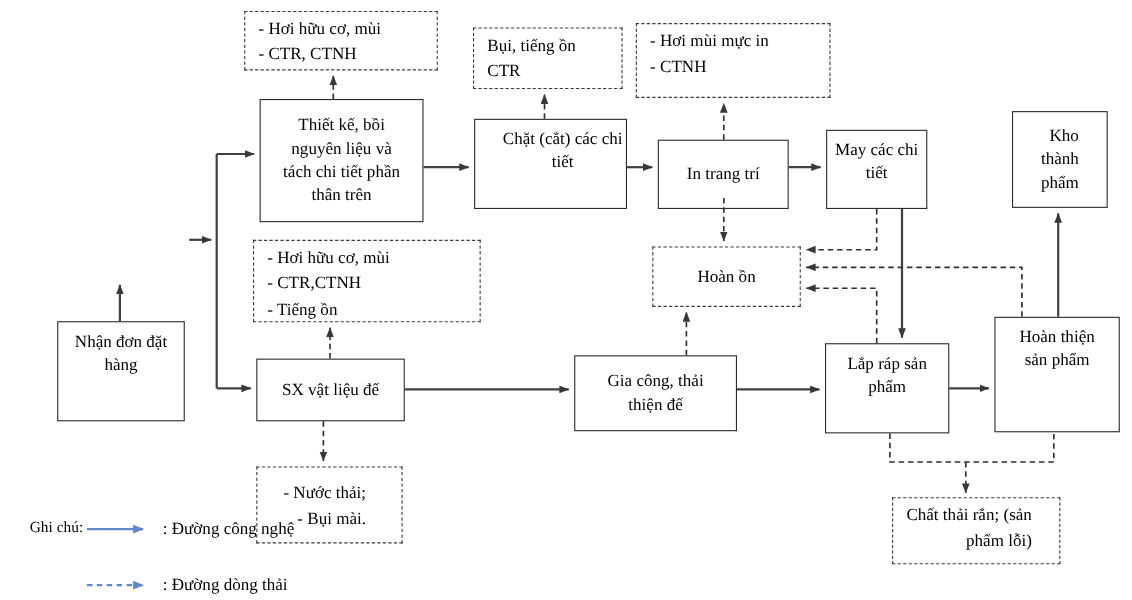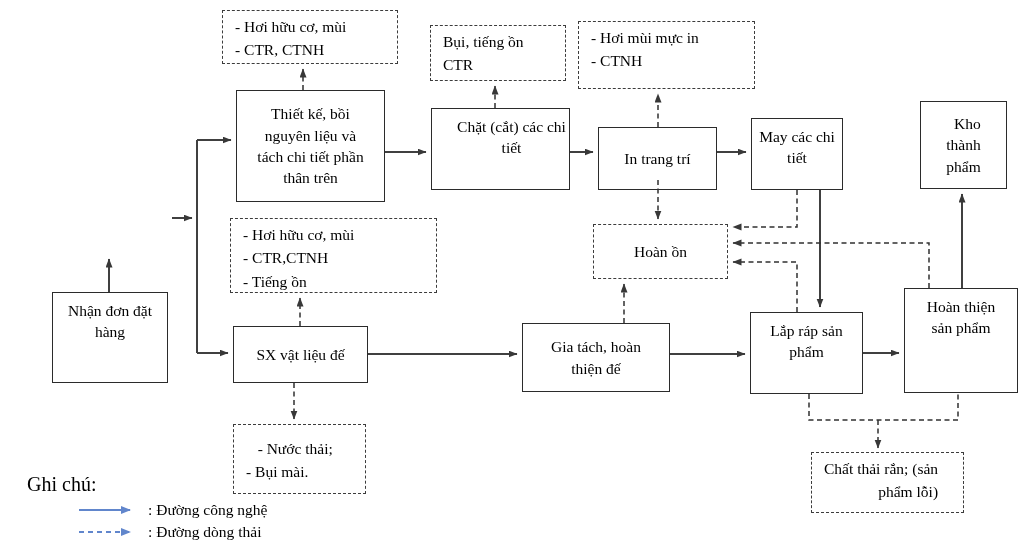--- a/index.html
+++ b/index.html
@@ -18,21 +18,21 @@
   .dashed{border:1.2px dashed #3c3c3c;}
   .vtop{align-items:flex-start;padding-top:7px;}
   .list{
     align-items:flex-start;justify-content:flex-start;
     text-align:left;padding:4px 6px 2px 12px;line-height:1.5;
   }
   #connectors{
     position:absolute;left:0;top:0;width:1029px;height:545px;
     z-index:3;pointer-events:none;
   }
-  #legend-heading{position:absolute;left:27px;top:473px;font-size:20px;z-index:2;}
+  #legend-heading{position:absolute;left:27px;top:473px;font-size:14px;z-index:2;}
   .legend-row{
     position:absolute;left:78px;display:flex;align-items:center;
     font-size:15.5px;z-index:2;gap:6px;
   }
   .legend-row svg{display:block;}
 </style>
 </head>
 <body>
 
 <div id="stage">
@@ -45,38 +45,38 @@
 thân trên</div>
   <div class="box solid vtop" style="left:431px;top:108px;width:139px;height:82px;padding-left:22px;">Chặt (cắt) các chi
 tiết</div>
   <div class="box solid" style="left:598px;top:127px;width:119px;height:63px;">In trang trí</div>
   <div class="box solid vtop" style="left:751px;top:118px;width:92px;height:72px;">May các chi
 tiết</div>
   <div class="box solid" style="left:920px;top:101px;width:87px;height:88px;text-align:right;">Kho
 thành
 phẩm</div>
   <div class="box solid" style="left:233px;top:326px;width:135px;height:57px;">SX vật liệu đế</div>
-  <div class="box solid" style="left:522px;top:323px;width:148px;height:69px;">Gia tách, hoàn
+  <div class="box solid" style="left:522px;top:323px;width:148px;height:69px;">Gia công, thải
 thiện đế</div>
   <div class="box solid vtop" style="left:750px;top:312px;width:113px;height:82px;">Lắp ráp sản
 phẩm</div>
   <div class="box solid vtop" style="left:904px;top:288px;width:114px;height:105px;">Hoàn thiện
 sản phẩm</div>
 
   <div class="box dashed list" style="left:222px;top:10px;width:176px;height:54px;">- Hơi hữu cơ, mùi
 - CTR, CTNH</div>
   <div class="box dashed list" style="left:430px;top:25px;width:136px;height:56px;">Bụi, tiếng ồn
 CTR</div>
   <div class="box dashed list" style="left:578px;top:21px;width:177px;height:68px;">- Hơi mùi mực in
 - CTNH</div>
   <div class="box dashed list" style="left:230px;top:218px;width:207px;height:75px;">- Hơi hữu cơ, mùi
 - CTR,CTNH
 - Tiếng ồn</div>
   <div class="box dashed" style="left:593px;top:224px;width:135px;height:55px;">Hoàn ồn</div>
-  <div class="box dashed list" style="left:233px;top:424px;width:133px;height:70px;padding-top:12px;">   - Nước thải;
+  <div class="box dashed list" style="left:233px;top:424px;width:133px;height:70px;padding-top:12px;text-align:right;">   - Nước thải;
 - Bụi mài.</div>
   <div class="box dashed list" style="left:811px;top:452px;width:153px;height:61px;text-align:right;">Chất thải rắn; (sản
 phẩm lỗi)</div>
 
   <svg id="connectors" viewBox="0 0 1029 545" xmlns="http://www.w3.org/2000/svg">
     <defs>
       <marker id="ah" markerUnits="userSpaceOnUse" markerWidth="10" markerHeight="9" refX="8.5" refY="3.5" orient="auto">
         <path d="M0,0 L9,3.5 L0,7 Z" fill="#383838"></path>
       </marker>
       <marker id="ahb" markerUnits="userSpaceOnUse" markerWidth="11" markerHeight="10" refX="9" refY="4" orient="auto">
@@ -111,21 +111,21 @@
       <path d="M797 190 L797 227 L733 227" marker-end="url(#ah)"></path>
       <path d="M929 288 L929 243 L733 243" marker-end="url(#ah)"></path>
       <path d="M797 312 L797 262 L733 262" marker-end="url(#ah)"></path>
       <path d="M809 394 L809 420 L958 420 L958 394"></path>
       <path d="M878 420 L878 448" marker-end="url(#ah)"></path>
     </g>
   </svg>
 
   <div id="legend-heading">Ghi chú:</div>
 
-  <div class="legend-row" style="top:501px;">
+  <div class="legend-row" style="top:472px;">
     <svg width="64" height="14" viewBox="0 0 64 14">
       <line x1="1" y1="7" x2="52" y2="7" stroke="#6186cc" stroke-width="2" marker-end="url(#ahb)"></line>
     </svg>
     <span>: Đường công nghệ</span>
   </div>
 
   <div class="legend-row" style="top:523px;">
     <svg width="64" height="14" viewBox="0 0 64 14">
       <line x1="1" y1="7" x2="52" y2="7" stroke="#6186cc" stroke-width="2" stroke-dasharray="5 4" marker-end="url(#ahb)"></line>
     </svg>

